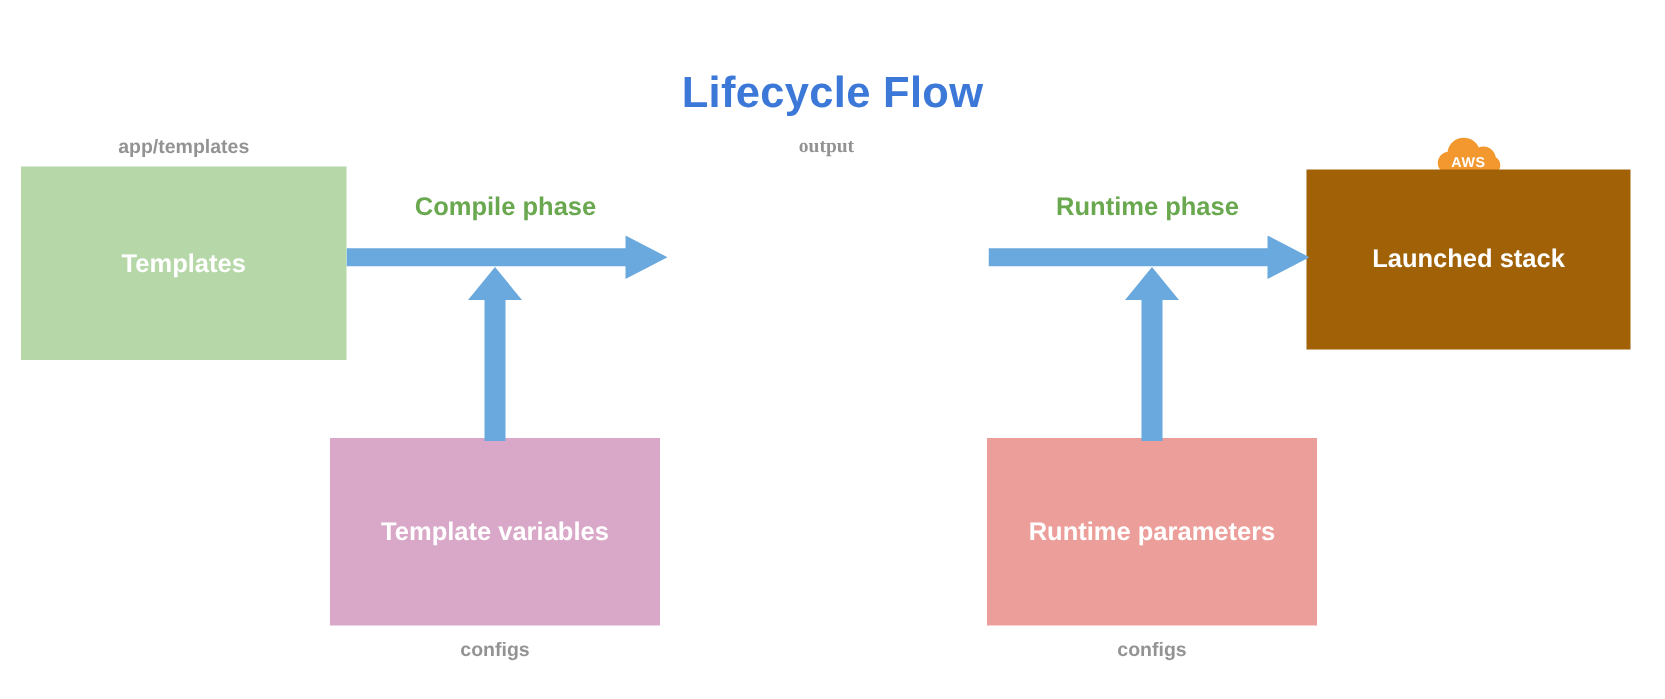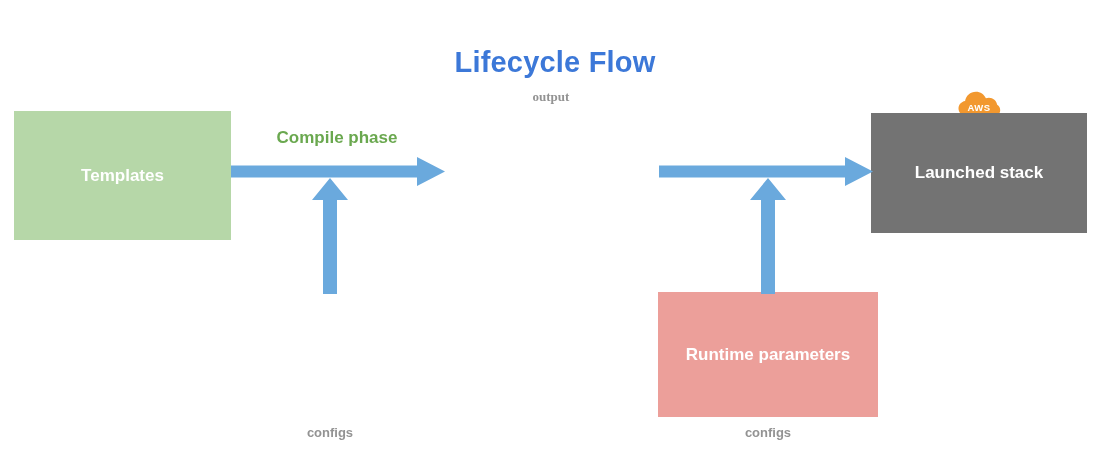--- a/index.html
+++ b/index.html
@@ -41,21 +41,21 @@
     text-align: center;
     color: #ffffff;
     font-weight: bold;
     font-size: 17px;
     line-height: 1.25;
     box-sizing: border-box;
     padding: 4px 8px;
   }
   .box-templates       { left: 14px;  top: 111px; width: 217px; height: 129px; background: #b6d7a8; }
   .box-cfn             { left: 443px; top: 113px; width: 216px; height: 120px; background: #a5c8cd; }
-  .box-stack           { left: 871px; top: 113px; width: 216px; height: 120px; background: #737373; }
+  .box-stack           { left: 871px; top: 113px; width: 216px; height: 120px; background: #a16207; }
   .box-tvars           { left: 220px; top: 292px; width: 220px; height: 125px; background: #d9a8c8; }
   .box-rparams         { left: 658px; top: 292px; width: 220px; height: 125px; background: #ec9f9a; }
 
   
   .caption {
     position: absolute;
     text-align: center;
     color: #939393;
     font-size: 13px;
     font-weight: bold;
@@ -103,20 +103,21 @@
   }
   .aws-badge svg { display: block; }
 </style>
 </head>
 <body>
 
 <div id="canvas">
 
   <div class="title">Lifecycle Flow</div>
 
+  <div class="caption cap-app-templates">app/templates</div>
 
   <div class="box box-templates">
     <span>Templates</span>
   </div>
 
   <div class="caption cap-output">output</div>
 
 
   <div class="aws-badge">
     <svg width="44" height="28" viewBox="0 0 44 28" xmlns="http://www.w3.org/2000/svg">
@@ -125,31 +126,35 @@
                C29.8 7.9 30.8 7.7 31.9 7.7 C36.1 7.7 39.6 10.8 40.2 14.8
                C42.1 15.9 43.2 17.9 43.2 20.2 C43.2 23.7 40.3 26.5 36.7 26.5 Z" fill="#f2982f"></path>
       <text x="22" y="21" text-anchor="middle" font-family="Liberation Sans, sans-serif" font-size="9.5" font-weight="bold" fill="#ffffff" letter-spacing="0.4">AWS</text>
     </svg>
   </div>
 
   <div class="box box-stack">
     <span>Launched stack</span>
   </div>
 
+  <div class="box box-tvars">
+    <span>Template variables</span>
+  </div>
 
   <div class="caption cap-configs-left">configs</div>
 
   <div class="box box-rparams">
     <span>Runtime parameters</span>
   </div>
 
   <div class="caption cap-configs-right">configs</div>
 
   <div class="phase-label phase-compile">Compile phase</div>
 
+  <div class="phase-label phase-runtime">Runtime phase</div>
 
   <div class="arrow-h arrow-h-1">
     <svg width="214" height="29" viewBox="0 0 214 29" xmlns="http://www.w3.org/2000/svg">
       <path d="M0 8.5 L186 8.5 L186 0 L214 14.5 L186 29 L186 20.5 L0 20.5 Z" fill="#6aa9dd"></path>
     </svg>
   </div>
 
   <div class="arrow-h arrow-h-2">
     <svg width="214" height="29" viewBox="0 0 214 29" xmlns="http://www.w3.org/2000/svg">
       <path d="M0 8.5 L186 8.5 L186 0 L214 14.5 L186 29 L186 20.5 L0 20.5 Z" fill="#6aa9dd"></path>

